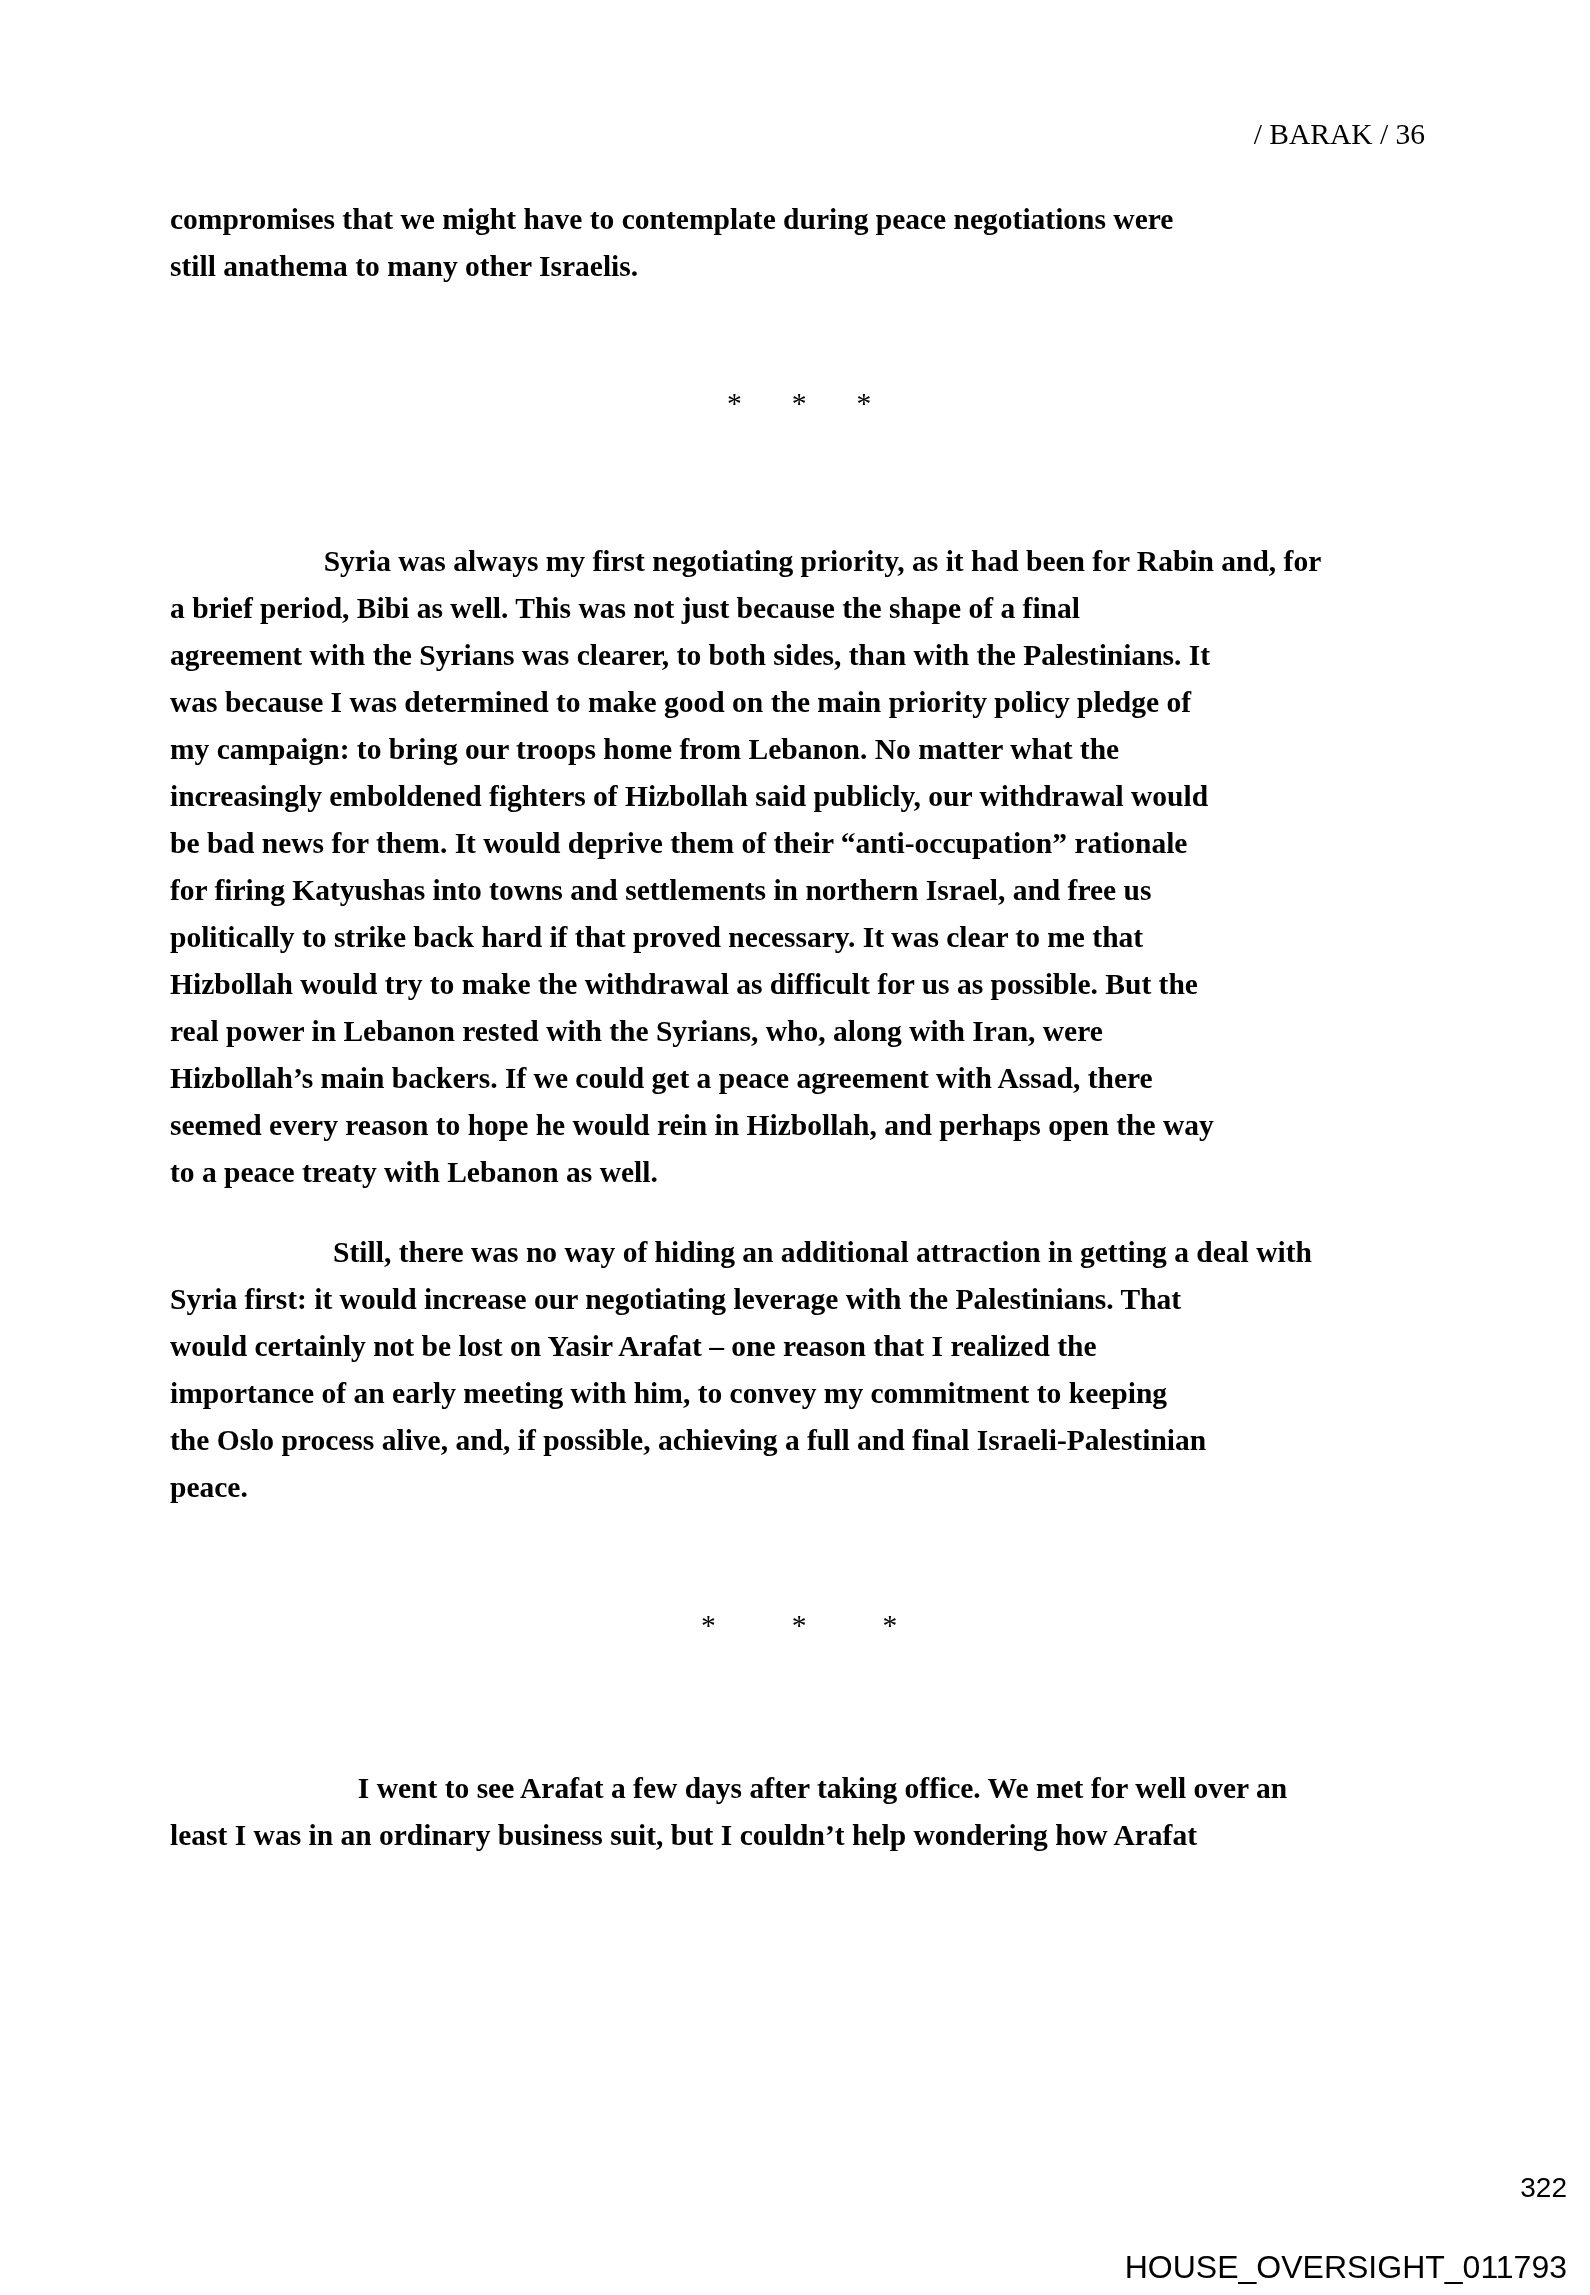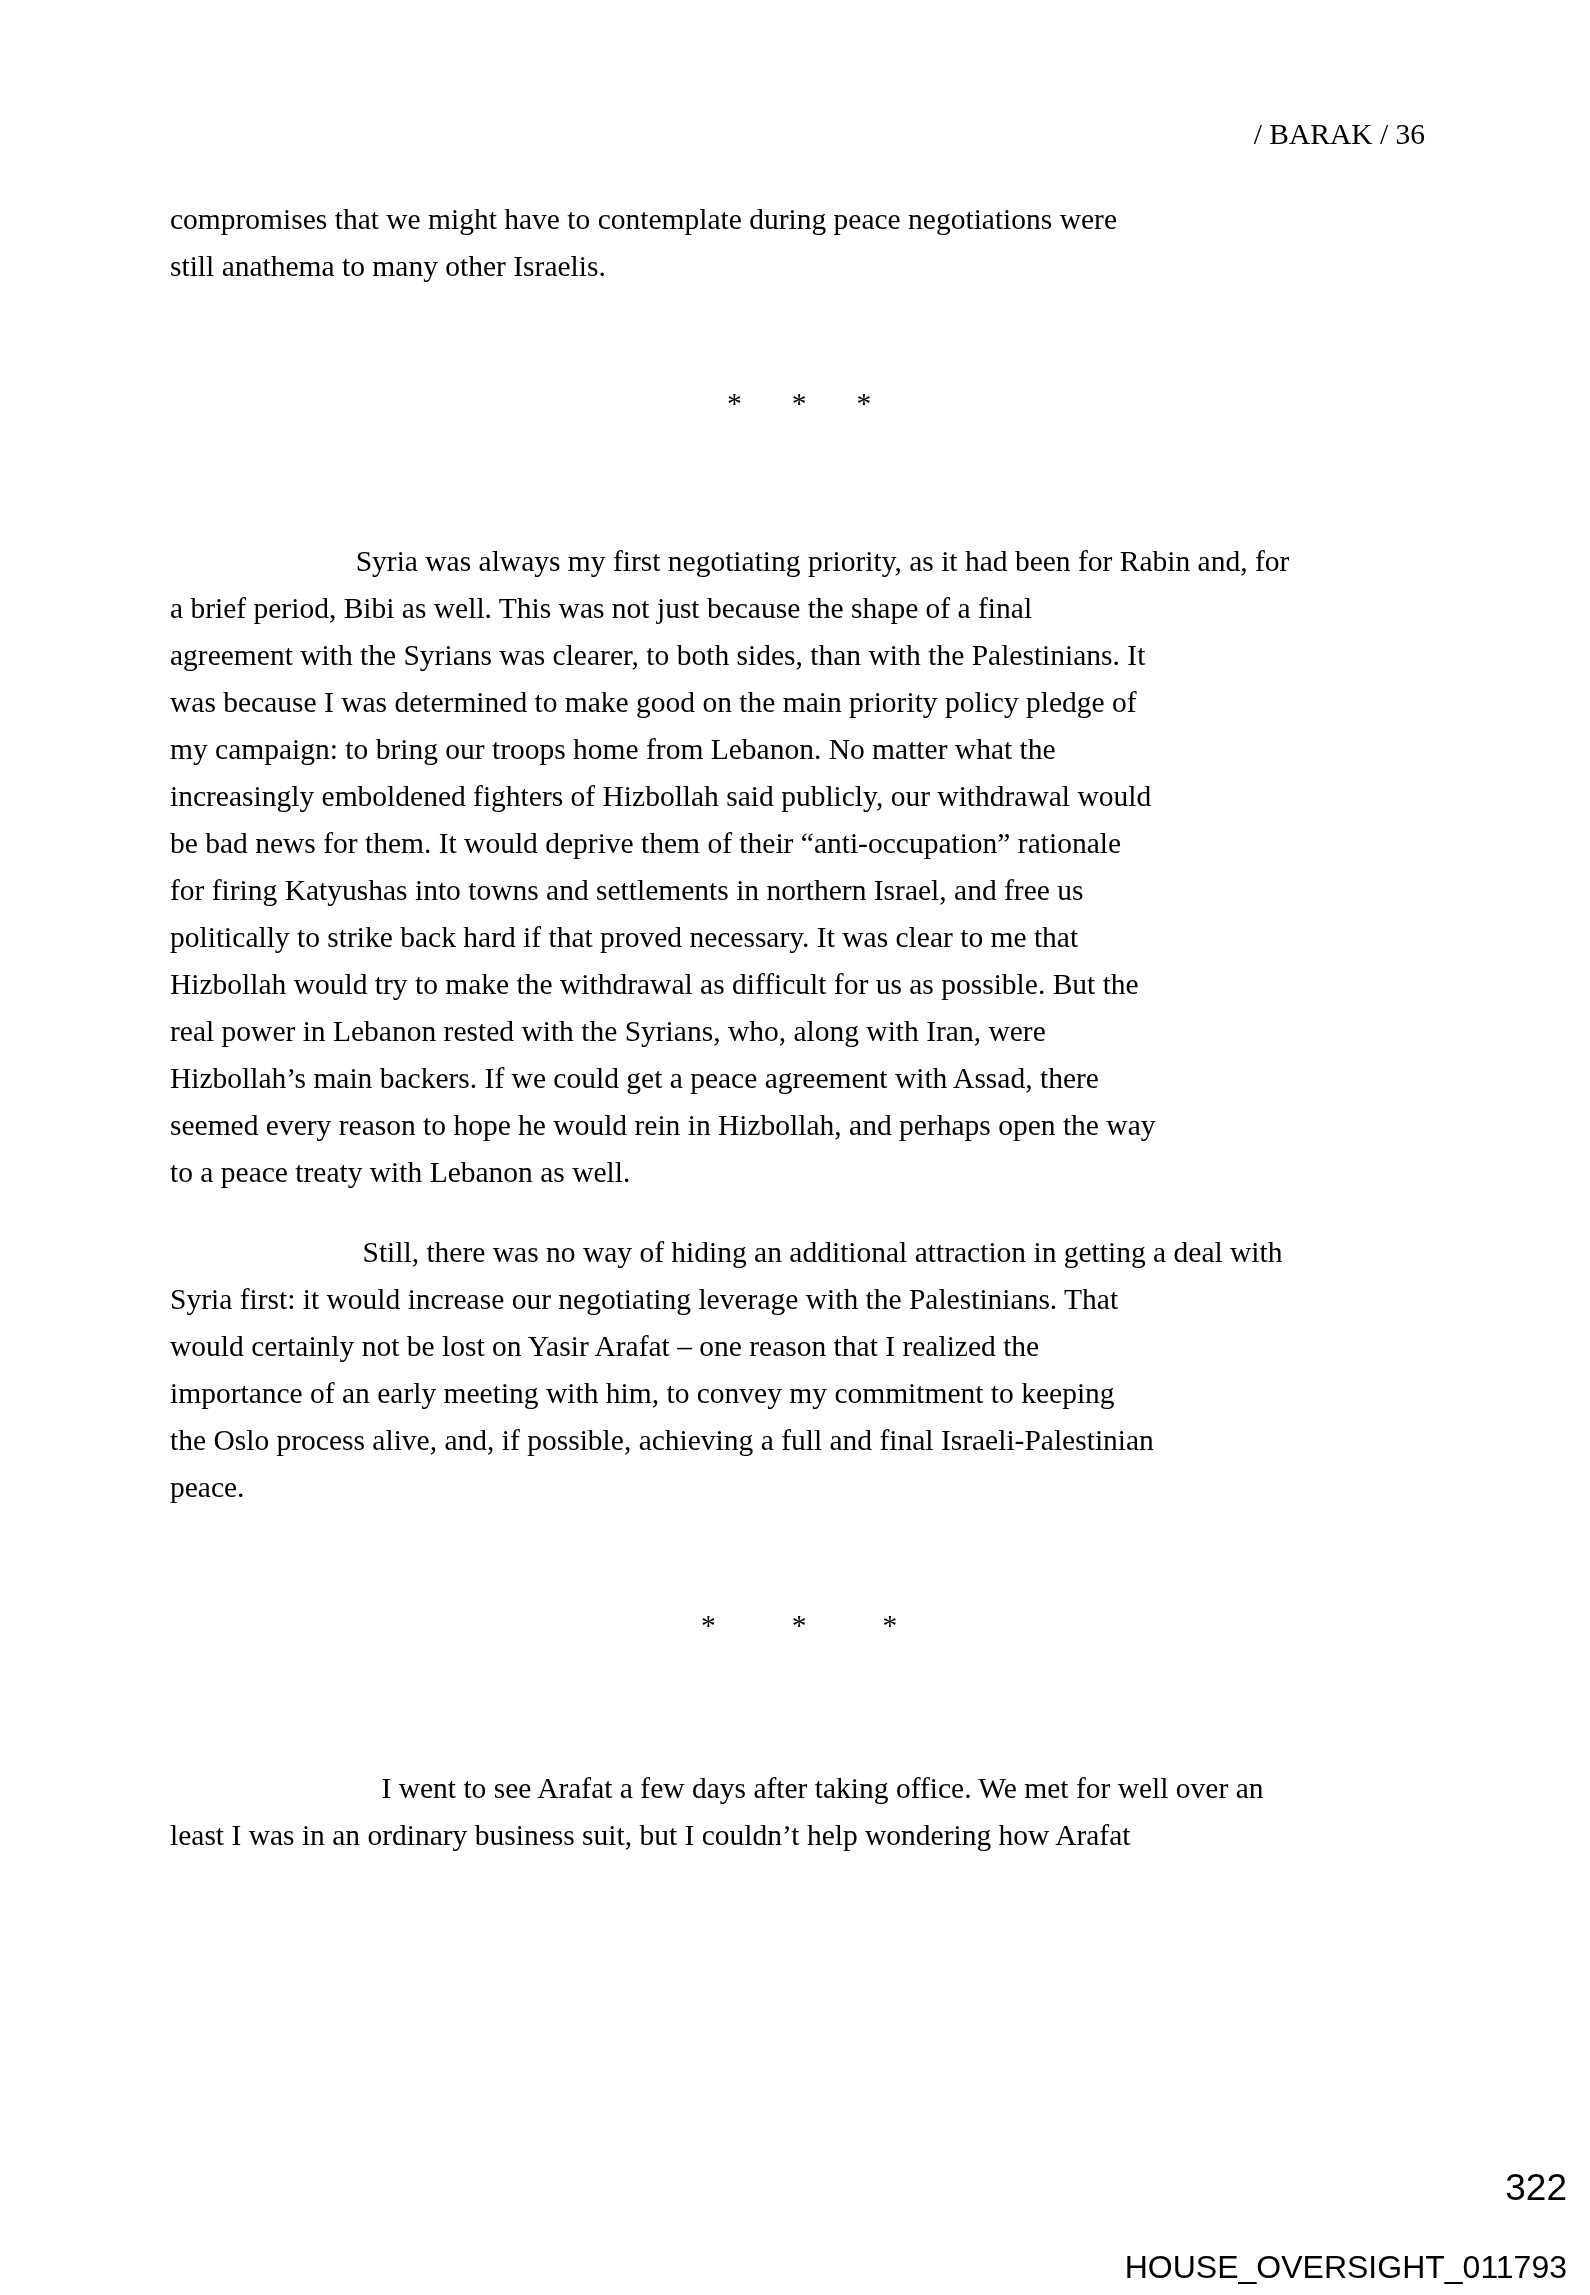--- a/index.html
+++ b/index.html
@@ -28,20 +28,21 @@
   .body-block {
     position: absolute;
     left: 170px;
     width: 1258px;
     font-size: 29.5px;
   }
   .body-block .line {
     height: 47px;
     line-height: 47px;
     white-space: nowrap;
+    font-weight: bold;
   }
   .body-block .line.indent {
     text-indent: 47px;
     text-align: center;
   }
   .para-1 { top: 196px; }
   .para-2 { top: 538px; }
   .para-3 { top: 1229px; }
   .para-4 { top: 1765px; }
   .separator {
@@ -53,21 +54,21 @@
     font-size: 29.5px;
     line-height: 47px;
   }
   .separator-1 { top: 380px; gap: 50px; }
   .separator-2 { top: 1602px; gap: 76px; }
   .page-number {
     position: absolute;
     top: 2168px;
     right: 24px;
     font-family: "Liberation Sans", sans-serif;
-    font-size: 37px;
+    font-size: 28px;
     line-height: 39px;
   }
   .watermark {
     position: absolute;
     top: 2249px;
     right: 24px;
     font-family: "Liberation Sans", sans-serif;
     font-size: 32px;
     line-height: 36px;
   }

